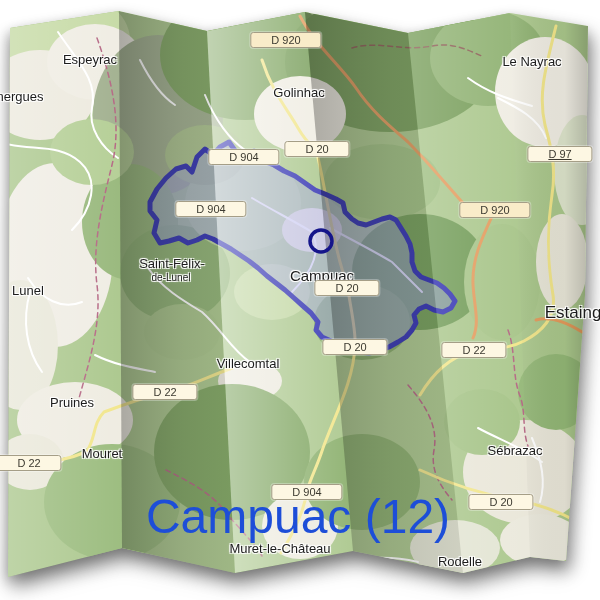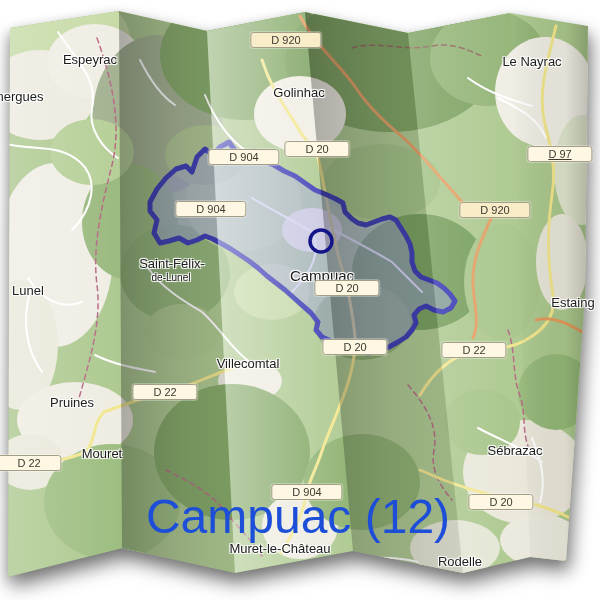--- a/index.html
+++ b/index.html
@@ -130,21 +130,21 @@
       <div class="town-label" style="left: 90px; top: 59px; font-size: 13px;">Espeyrac</div>
       <div class="town-label" style="left: 299px; top: 92px; font-size: 13px;">Golinhac</div>
       <div class="town-label" style="left: 532px; top: 61px; font-size: 13px;">Le Nayrac</div>
       <div class="town-label" style="left: 28px; top: 290px; font-size: 13px;">Lunel</div>
       <div class="town-label" style="left: 172px; top: 263px; font-size: 13px;">Saint-Félix-</div>
       <div class="town-label" style="left: 171px; top: 277px; font-size: 10px;">de-Lunel</div>
       <div class="town-label" style="left: 322px; top: 240px; font-size: 15px; margin-top: 35px;">Campuac</div>
       <div class="town-label" style="left: 248px; top: 363px; font-size: 13px;">Villecomtal</div>
       <div class="town-label" style="left: 72px; top: 402px; font-size: 13px;">Pruines</div>
       <div class="town-label" style="left: 102px; top: 453px; font-size: 13px;">Mouret</div>
-      <div class="town-label" style="left: 565px; top: 302px; font-size: 13px; padding-left: 16px;">Estaing</div>
+      <div class="town-label" style="left: 565px; top: 313px; font-size: 17px; padding-left: 16px;">Estaing</div>
       <div class="town-label" style="left: 515px; top: 417px; font-size: 13px; margin-top: 33px;">Sébrazac</div>
       <div class="town-label" style="left: 280px; top: 548px; font-size: 13px;">Muret-le-Château</div>
       <div class="town-label" style="left: 428px; top: 561px; font-size: 13px; margin-left: 32px;">Rodelle</div>
       <div class="road-badge" style="left: 286px; top: 40px; background: rgb(249, 236, 201);">D 920</div>
       <div class="road-badge" style="left: 317px; top: 149px;">D 20</div>
       <div class="road-badge" style="left: 244px; top: 157px;">D 904</div>
       <div class="road-badge" style="left: 211px; top: 209px;">D 904</div>
       <div class="road-badge" style="left: 347px; top: 288px;">D 20</div>
       <div class="road-badge" style="left: 355px; top: 347px;">D 20</div>
       <div class="road-badge" style="left: 495px; top: 210px; background: rgb(249, 236, 201);">D 920</div>

